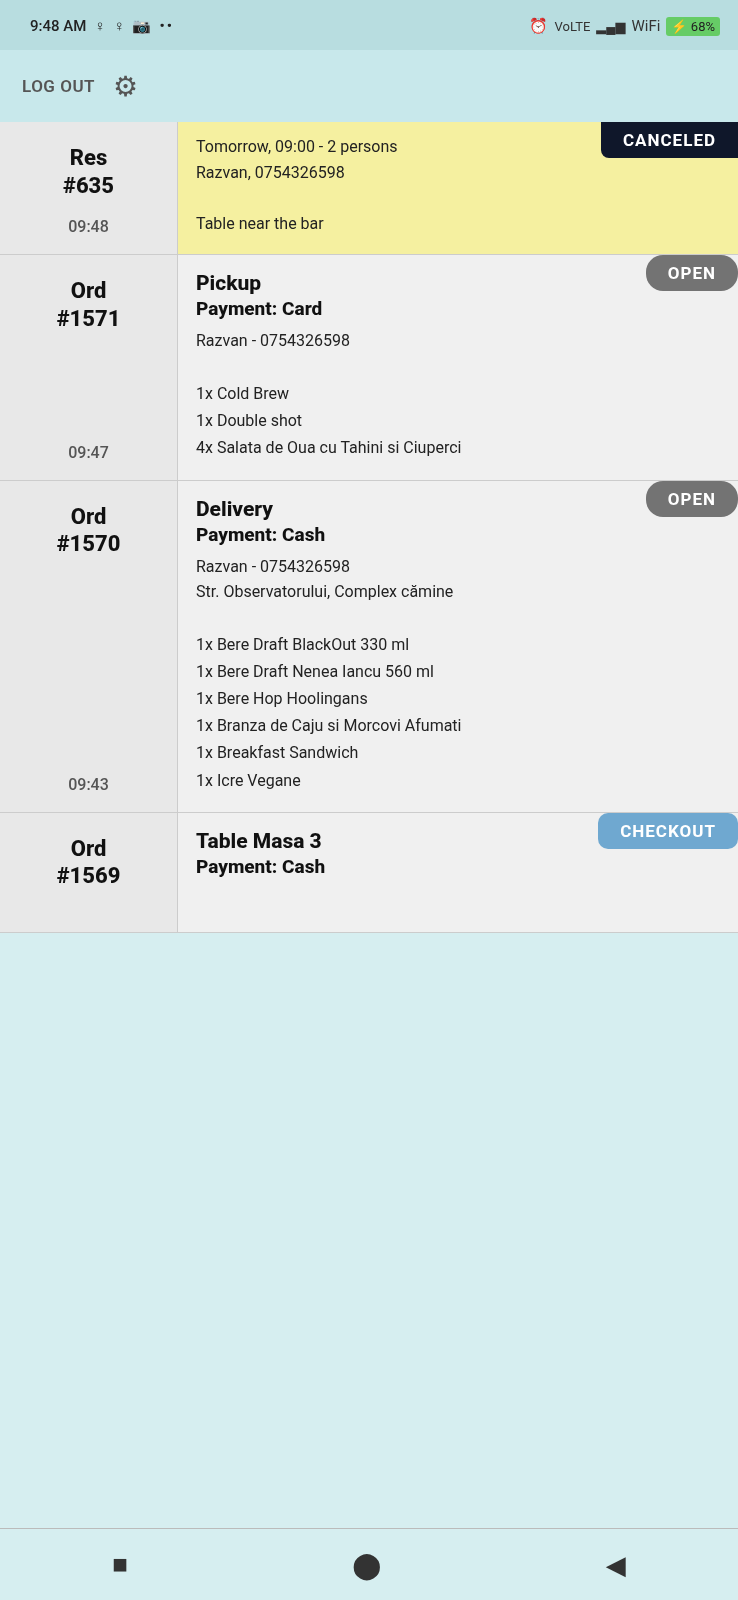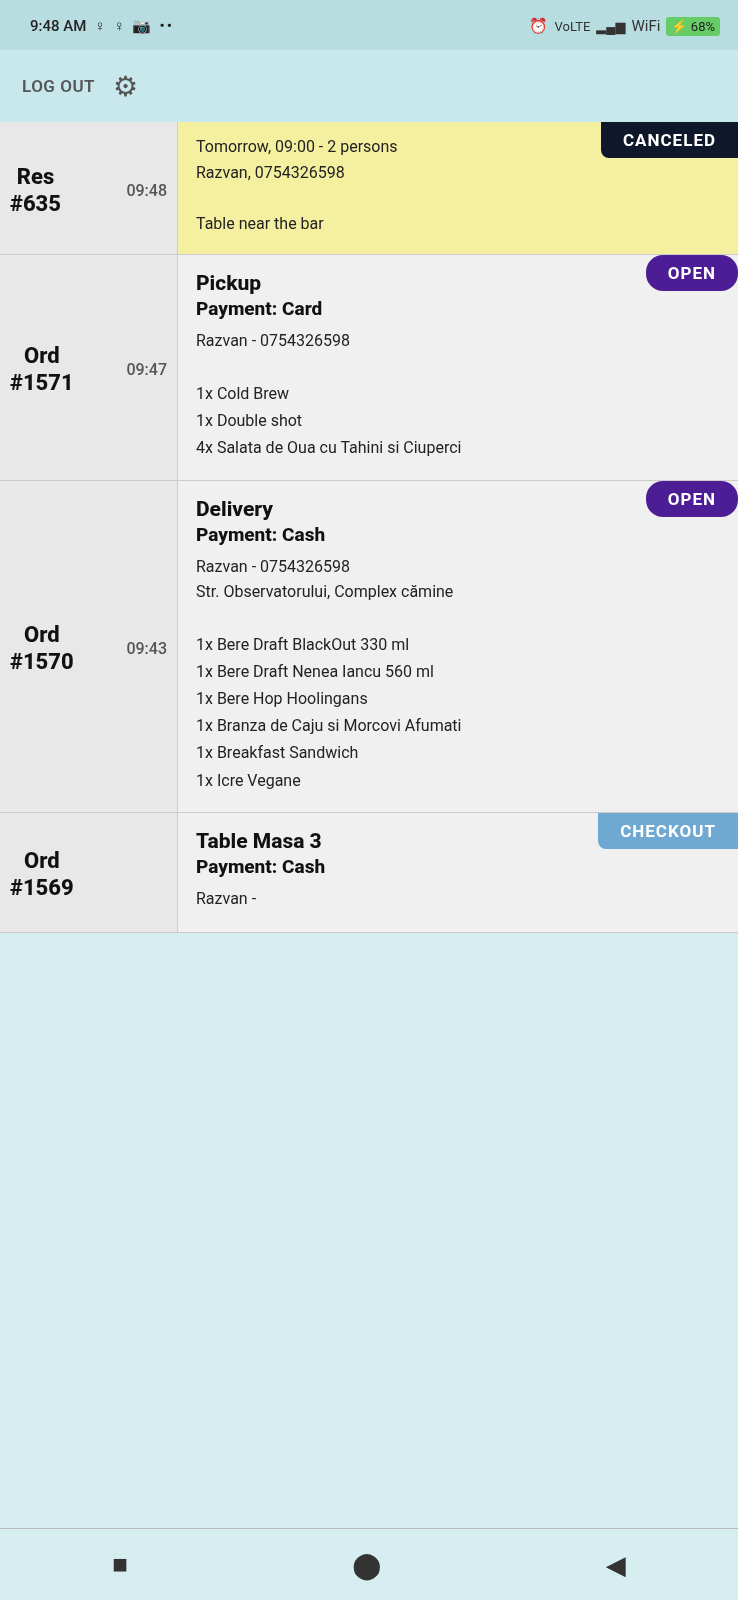--- a/index.html
+++ b/index.html
@@ -78,21 +78,21 @@
       border-bottom: 1px solid #ccc;
       min-height: 120px;
     }
 
     
     .notif-left {
       width: 178px;
       min-width: 178px;
       background: #e8e8e8;
       display: flex;
-      flex-direction: row;
+      flex-direction: column;
       align-items: center;
       justify-content: space-between;
       padding: 22px 10px 18px 10px;
       border-right: 1px solid #ccc;
     }
     .notif-id {
       font-size: 22px;
       font-weight: 800;
       color: #111;
       text-align: center;
@@ -118,22 +118,22 @@
       right: 0;
       padding: 8px 22px;
       font-size: 17px;
       font-weight: 700;
       color: #fff;
       letter-spacing: 1px;
       border-radius: 0 0 0 8px;
       cursor: pointer;
     }
     .badge-canceled { background: #0f172a; }
-    .badge-open { background: #4c1d95; border-radius: 17px; }
-    .badge-checkout { background: #6fa8d0; }
+    .badge-open { background: #737373; border-radius: 17px; }
+    .badge-checkout { background: #6fa8d0; border-radius: 10px; }
 
     
     .notif-type {
       font-size: 21px;
       font-weight: 800;
       color: #111;
       margin-top: 4px;
       margin-bottom: 2px;
       padding-right: 120px;
     }
@@ -276,23 +276,20 @@
 
   <div class="notif-card">
     <div class="notif-left">
       <span class="notif-id">Ord<br>#1569</span>
       <span class="notif-time"></span>
     </div>
     <div class="notif-right">
       <span class="status-badge badge-checkout">CHECKOUT</span>
       <div class="notif-type">Table Masa 3</div>
       <div class="notif-payment">Payment: Cash</div>
-      <div class="notif-details">
-        Razvan -
-      </div>
     </div>
   </div>
 
 </div>
 
 <div class="bottom-spacer"></div>
 
 <div class="nav-bar">
   <span class="nav-icon" style="font-size:26px; color:#333; cursor:pointer;">■</span>
   <span class="nav-icon" style="font-size:26px; color:#333; cursor:pointer;">⬤</span>

